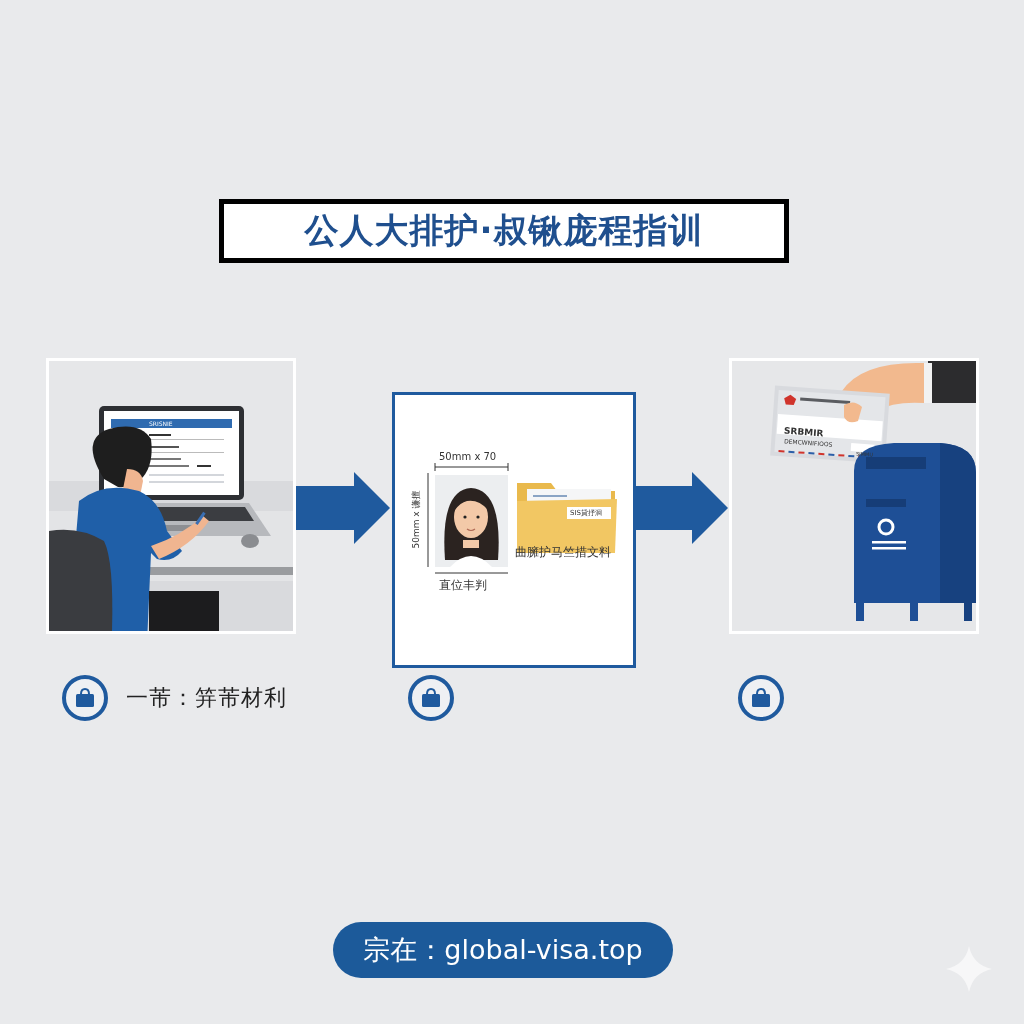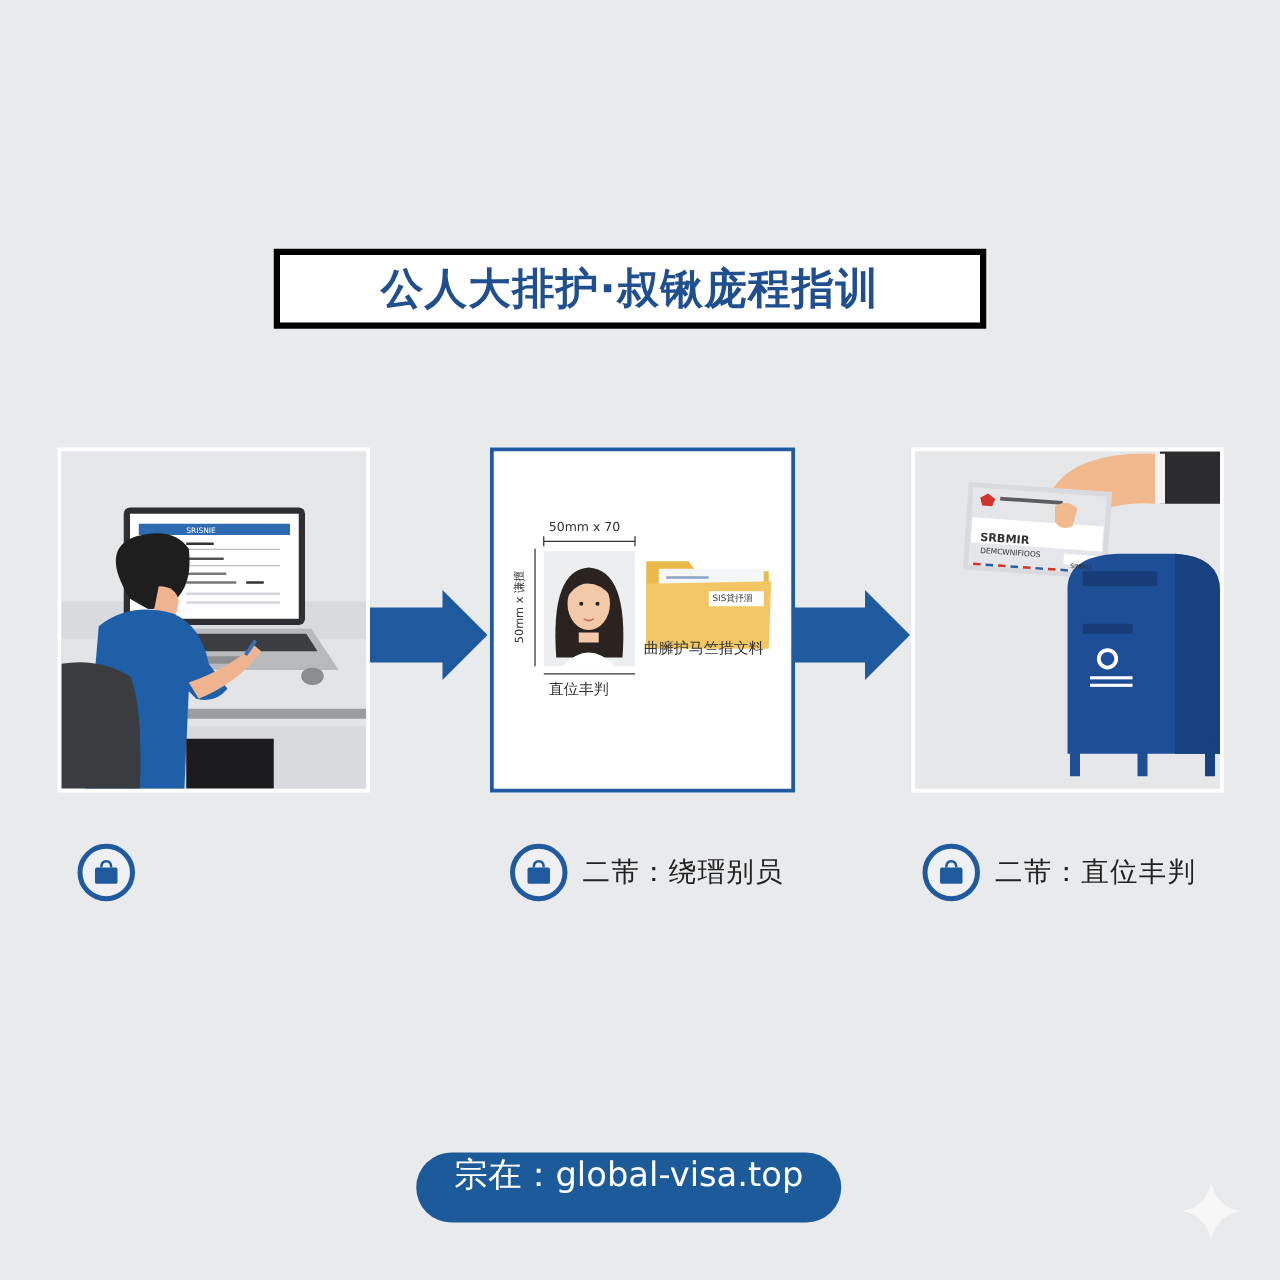--- a/index.html
+++ b/index.html
@@ -16,38 +16,38 @@
     display: flex; align-items: center; justify-content: center;
   }
   .title-box span {
     font-size: 34px; font-weight: bold; color: #1f4f8e; letter-spacing: 1px;
   }
   .panel {
     position: absolute; top: 358px; height: 276px; background: #ffffff;
     overflow: hidden;
   }
   .panel.p1 { left: 46px; width: 250px; border: 3px solid #ffffff; background:#e4e5e7; }
-  .panel.p2 { left: 392px; width: 244px; border: 3px solid #1f5a9e; }
+  .panel.p2 { left: 392px; width: 244px; border: 3px solid #1f5a9e; margin-top: 34px; }
   .panel.p3 { left: 729px; width: 250px; border: 3px solid #ffffff; background:#e6e7e9; }
   .arrow { position: absolute; }
   .arrow svg { display: block; }
 
   .step {
     position: absolute; top: 675px; height: 46px; display: flex; align-items: center;
   }
   .step .badge {
     width: 46px; height: 46px; border-radius: 50%; border: 4px solid #1f5a9e;
     background: #eef0f3; display: flex; align-items: center; justify-content: center;
   }
   .step .label { font-size: 22px; color: #222; margin-left: 18px; letter-spacing: 1px; }
 
   .footer-pill {
     position: absolute; left: 333px; top: 922px; width: 340px; height: 56px;
     background: #1c5a9a; border-radius: 28px;
-    display: flex; align-items: flex-start; justify-content: center;
+    display: flex; align-items: center; justify-content: center;
   }
   .footer-pill span { color: #ffffff; font-size: 27px; }
 
   .sparkle { position: absolute; left: 944px; top: 944px; }
 
   
   .tiny { position: absolute; font-size: 9px; color: #333; white-space: nowrap; }
 </style>
 </head>
 <body>
@@ -188,38 +188,37 @@
   <div class="tiny" style="left:124px; top:90px; font-size:5px; transform:rotate(4deg);">SIMMU</div>
 </div>
 
 <div class="step" style="left:62px;">
   <div class="badge">
     <svg width="22" height="20" viewBox="0 0 22 20">
         <path d="M7 6 q0 -5 4 -5 q4 0 4 5" fill="none" stroke="#1f5a9e" stroke-width="2"></path>
         <rect x="2" y="6" width="18" height="13" rx="1.5" fill="#1f5a9e"></rect>
       </svg>
   </div>
+  <span class="label">一芾：笄芾材利</span>
 </div>
 <div class="step" style="left:408px;">
   <div class="badge">
     <svg width="22" height="20" viewBox="0 0 22 20">
         <path d="M7 6 q0 -5 4 -5 q4 0 4 5" fill="none" stroke="#1f5a9e" stroke-width="2"></path>
         <rect x="2" y="6" width="18" height="13" rx="1.5" fill="#1f5a9e"></rect>
       </svg>
   </div>
-  <span class="label" style="margin-left:12px;">二芾：绕瑨别员</span>
 </div>
 <div class="step" style="left:738px;">
   <div class="badge">
     <svg width="22" height="20" viewBox="0 0 22 20">
         <path d="M7 6 q0 -5 4 -5 q4 0 4 5" fill="none" stroke="#1f5a9e" stroke-width="2"></path>
         <rect x="2" y="6" width="18" height="13" rx="1.5" fill="#1f5a9e"></rect>
       </svg>
   </div>
-  <span class="label" style="margin-left:12px;">二芾：直位丰判</span>
 </div>
 
 <div class="footer-pill">
   <span>宗在：global-visa.top</span>
 </div>
 
 <div class="sparkle">
   <svg width="50" height="50" viewBox="0 0 50 50">
     <path d="M25 2 q4 19 23 23 q-19 4 -23 23 q-4 -19 -23 -23 q19 -4 23 -23 z" fill="#f7f7f8"></path>
   </svg>

